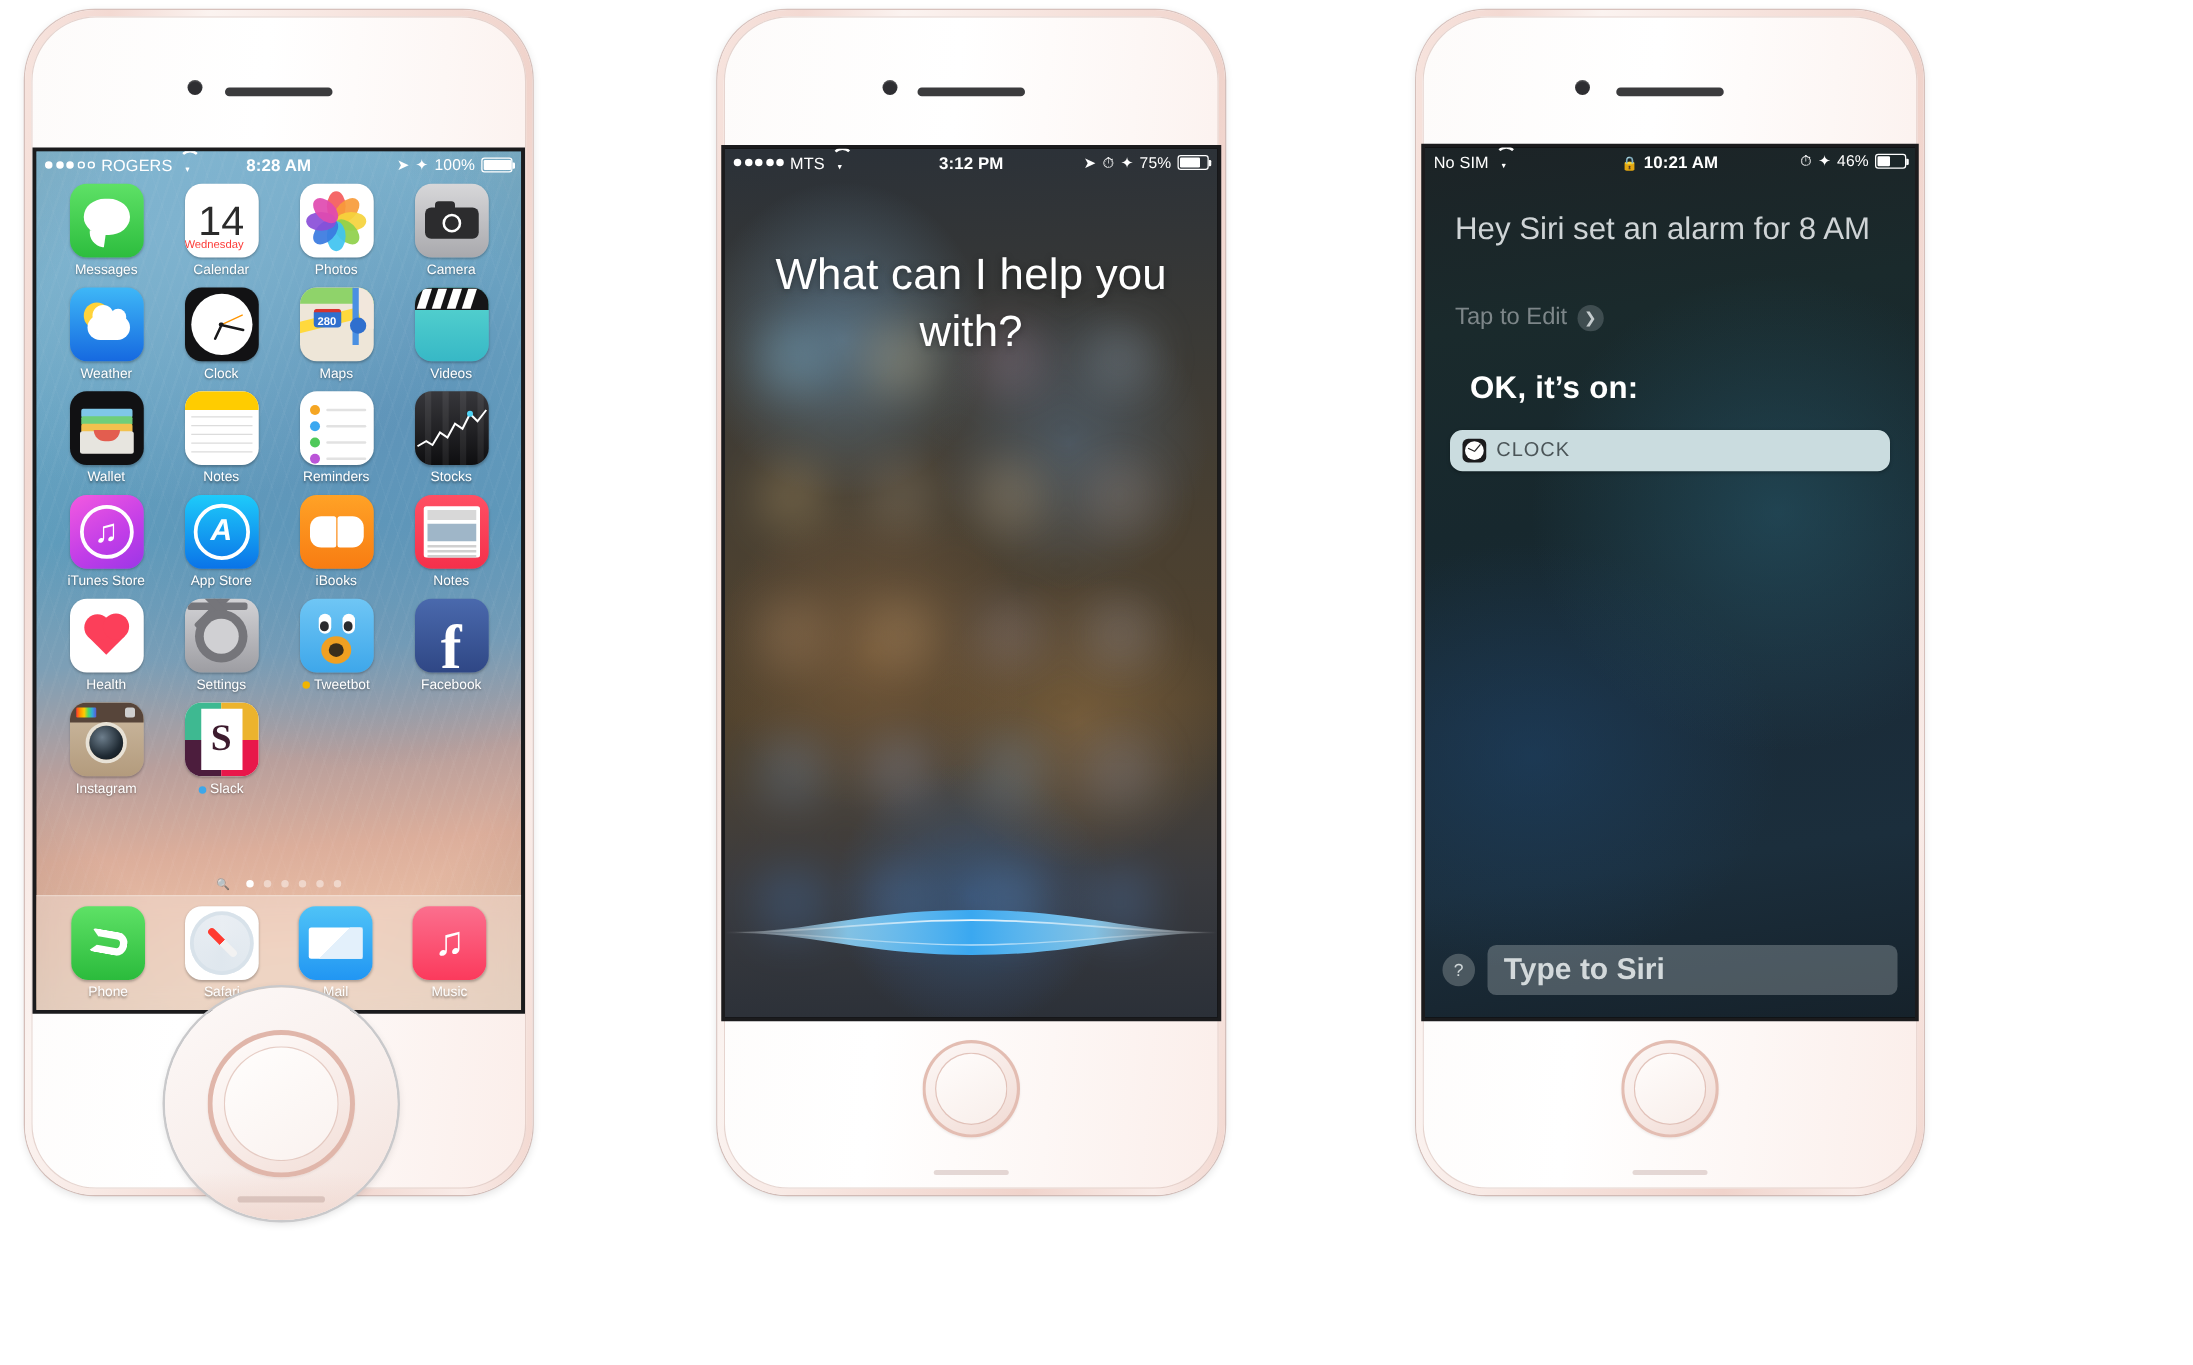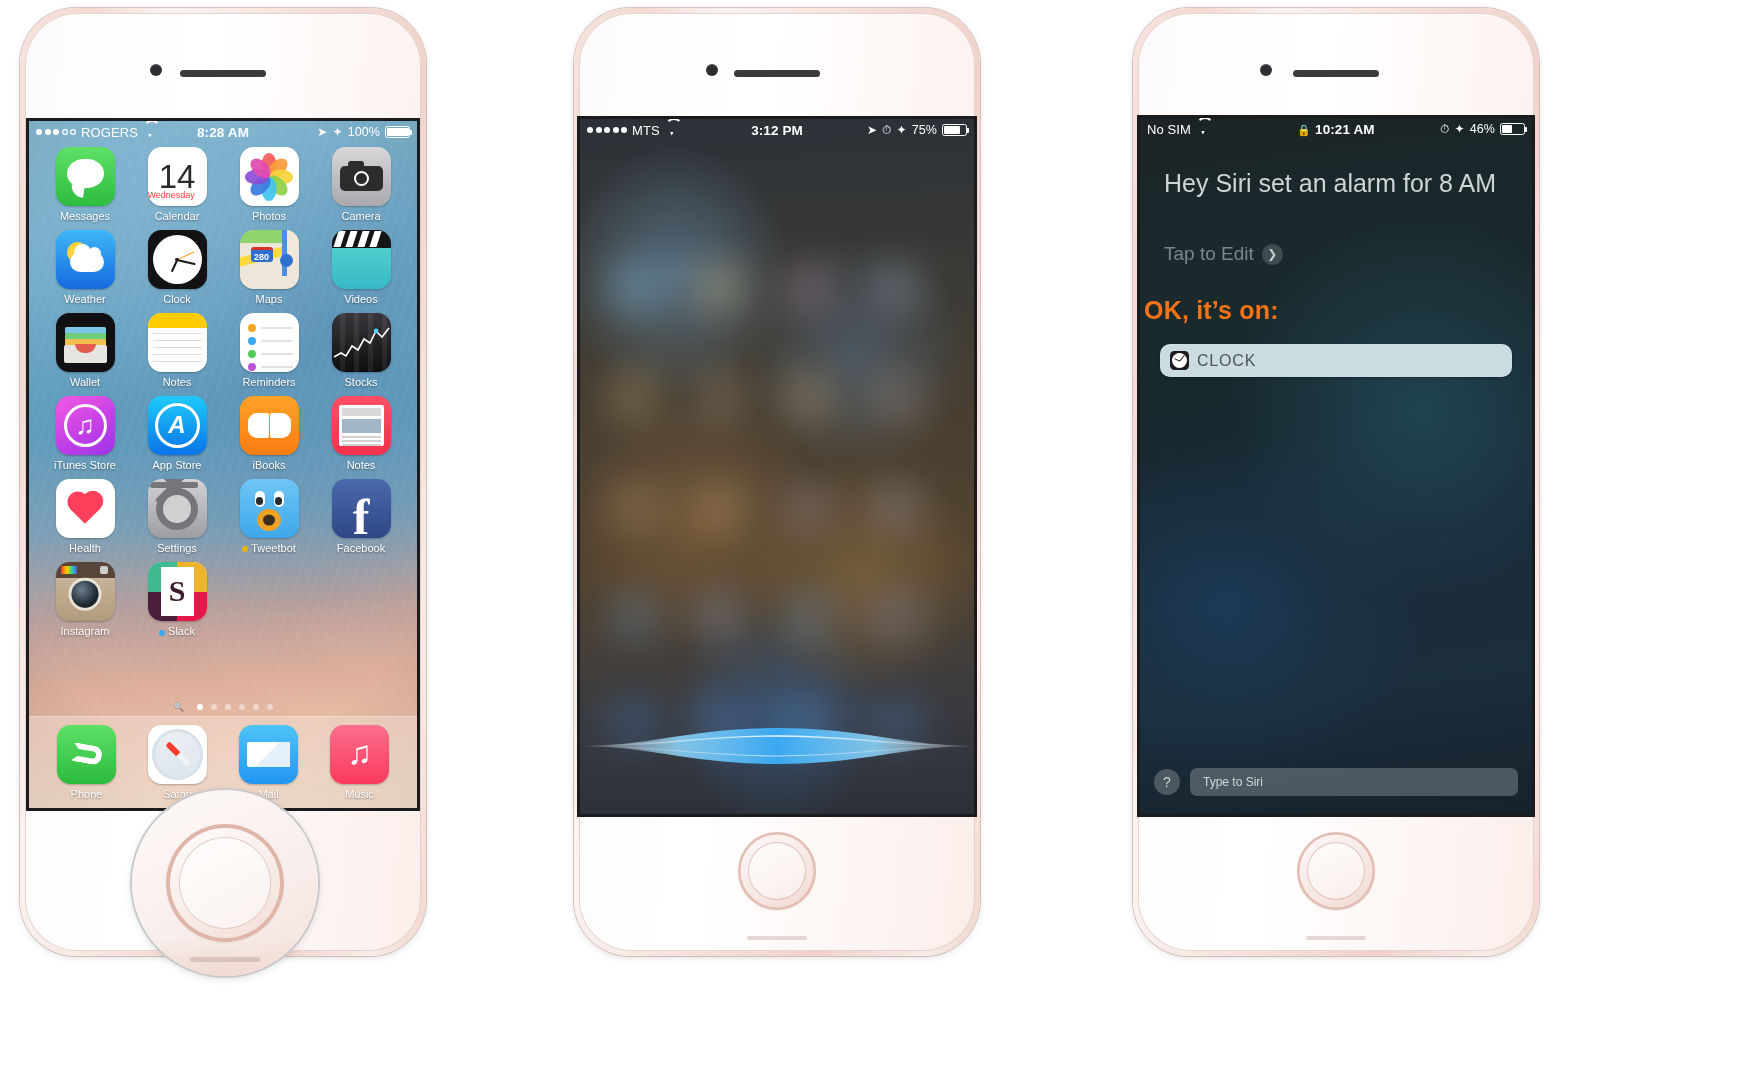--- a/index.html
+++ b/index.html
@@ -309,22 +309,22 @@
     display:flex; align-items:center; gap:8px;
     color:#7d8689; font-size:19px; font-weight:300;
   }
   .s3-edit .chev{
     width:21px; height:21px; border-radius:50%;
     background:rgba(160,170,175,.28);
     display:flex; align-items:center; justify-content:center;
     font-size:12px; color:#c5ccce;
   }
   .s3-ok{
-    position:absolute; top:178px; left:4px;
-    color:#f97316; font-size:25px; font-weight:700; letter-spacing:.2px;
+    position:absolute; top:178px; left:36px;
+    color:#ffffff; font-size:25px; font-weight:700; letter-spacing:.2px;
   }
   .alarm-card{
     position:absolute; top:226px; left:20px; right:20px;
     border-radius:10px; overflow:hidden;
     background:#bcd3d6;
     box-shadow:0 1px 3px rgba(0,0,0,.25);
   }
   .alarm-card .card-head{
     display:flex; align-items:center; gap:8px;
     padding:7px 10px 7px 10px;
@@ -367,24 +367,24 @@
     position:absolute; left:0; right:0; bottom:18px;
     display:flex; align-items:center; gap:10px; padding:0 14px;
   }
   .helpbtn{
     width:26px; height:26px; border-radius:50%;
     background:rgba(125,135,140,.5); color:#cfd6d8;
     display:flex; align-items:center; justify-content:center;
     font-size:14px; flex:0 0 auto;
   }
   .typebox{
-    flex:1 1 auto; height:28px; border-radius:7px;
+    flex:1 1 auto; height:40px; border-radius:7px;
     background:rgba(150,160,165,.42);
     display:flex; align-items:center; padding:0 13px;
-    font-size:12px; color:#d3d9db; font-weight:400;
+    font-size:24px; color:#d3d9db; font-weight:700;
   }
 
   
   .magnifier{
     position:absolute; left:132px; top:790px;
     width:186px; height:186px; border-radius:50%;
     overflow:hidden; z-index:40;
     box-shadow:0 0 0 2px #c9c9cb, 0 2px 8px rgba(0,0,0,.16);
     background:linear-gradient(150deg,#fdf9f8,#f8efec 55%,#f4e2dc);
   }
@@ -776,20 +776,21 @@
         <span class="arrowloc">➤</span>
         <span class="alarmclk">⏱</span>
         <span class="bt">✦</span>
         <span class="pct">75%</span>
         <span class="battery">
             <span class="fill" style="width:16px"></span>
           </span>
       </div>
     </div>
 
+    <div class="siri-prompt">What can I help you with?</div>
 
     <div class="siri-wave">
       <svg viewBox="0 0 394 48" preserveAspectRatio="none">
         <defs>
           <linearGradient id="wg1" x1="0" x2="1">
             <stop offset="0" stop-color="#ffffff" stop-opacity="0"></stop>
             <stop offset="0.25" stop-color="#8fd8ff" stop-opacity="0.85"></stop>
             <stop offset="0.5" stop-color="#3aa8f0" stop-opacity="1"></stop>
             <stop offset="0.75" stop-color="#8fd8ff" stop-opacity="0.85"></stop>
             <stop offset="1" stop-color="#ffffff" stop-opacity="0"></stop>

